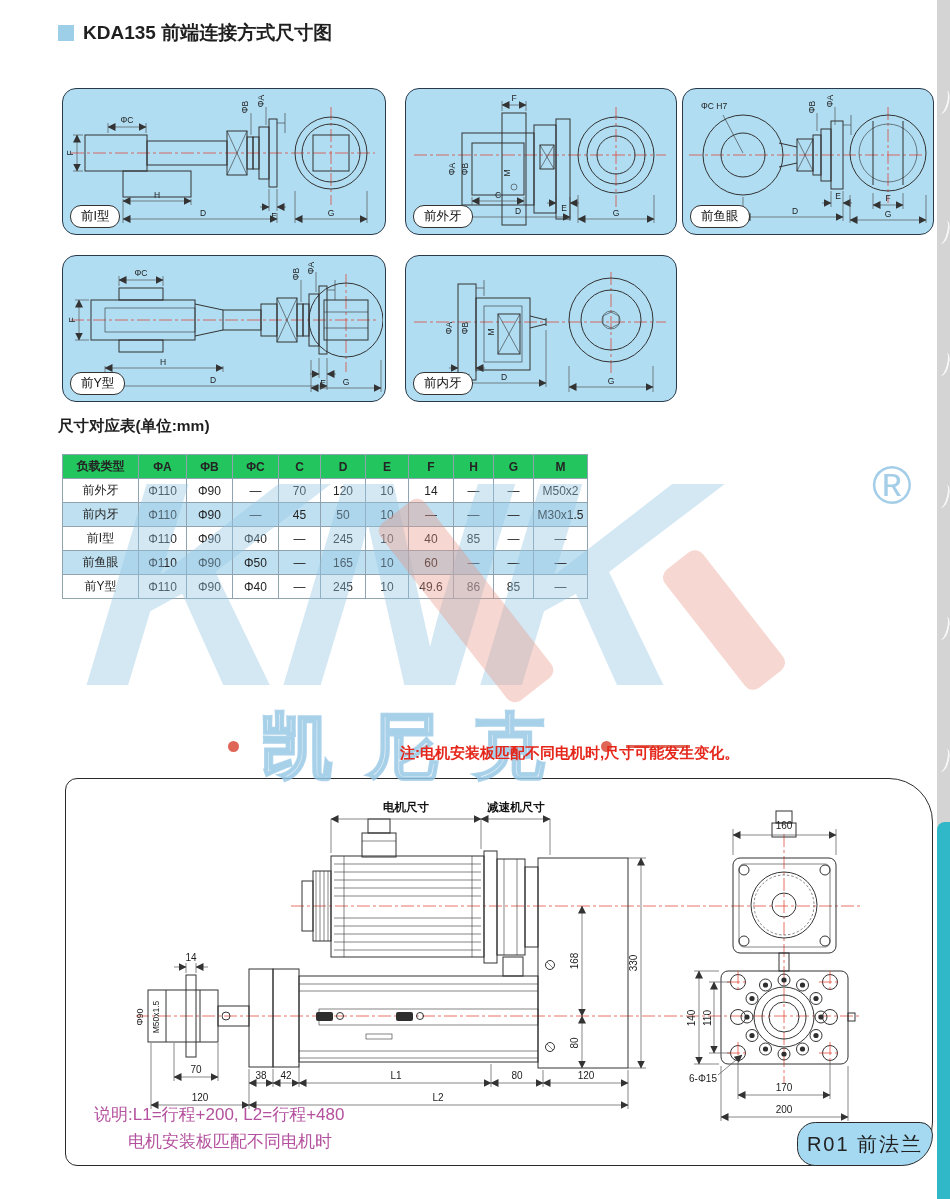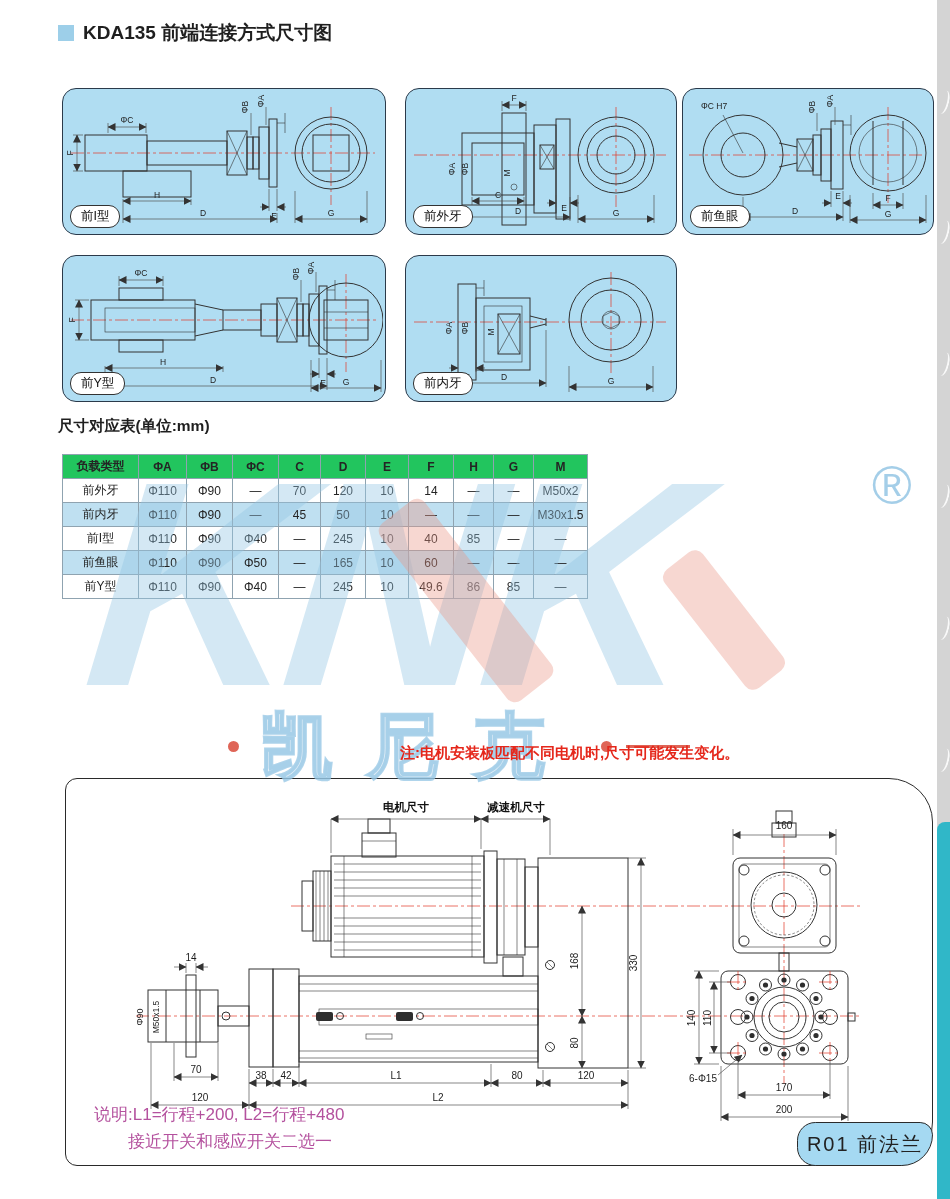--- a/index.html
+++ b/index.html
@@ -688,21 +688,21 @@
         <text class="dm" x="718" y="312">170</text>
         <line class="dl" x1="655" y1="287" x2="655" y2="342"></line>
           <line class="dl" x1="782" y1="287" x2="782" y2="342"></line>
         <line class="dl" x1="655" y1="338" x2="782" y2="338" marker-start="url(#ar)" marker-end="url(#ar)"></line>
         <text class="dm" x="718" y="334">200</text>
       </g>
     </svg>
 
     <div class="purple-note">
       <div class="ln1">说明:L1=行程+200, L2=行程+480</div>
-      <div class="ln2">接近开关和感应开关二选一</div>
+      <div class="ln2">电机安装板匹配不同电机时</div>
     </div>
     <div class="corner-tab">R01 前法兰</div>
   </div>
 
   <div class="edge">
     <span class="curl" style="top:90px"></span>
     <span class="curl" style="top:220px"></span>
     <span class="curl" style="top:352px"></span>
     <span class="curl" style="top:484px"></span>
     <span class="curl" style="top:616px"></span>

